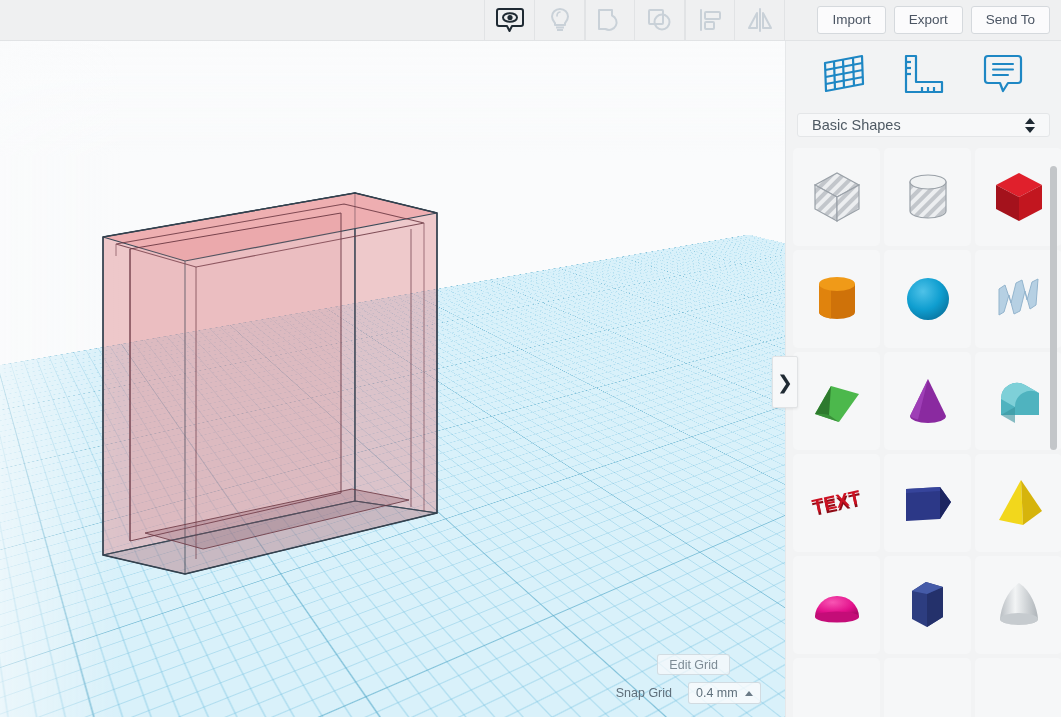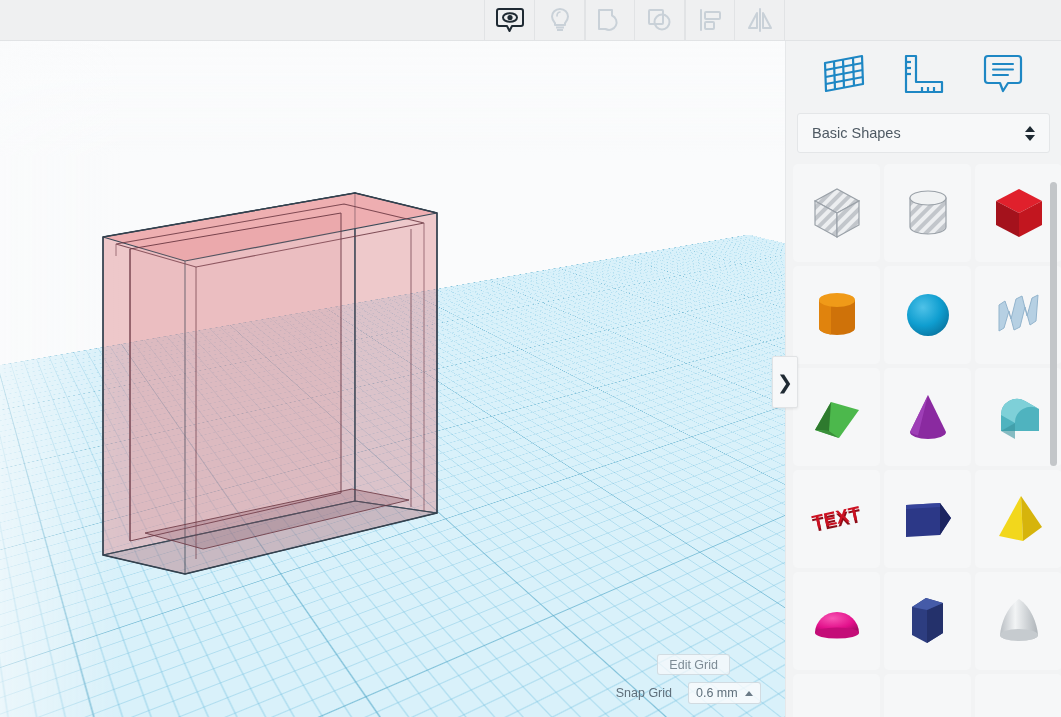--- a/index.html
+++ b/index.html
@@ -105,21 +105,21 @@
     background:#f2f3f4; border-left:1px solid #e6e8ea;
     display:flex; flex-direction:column;
   }
   .panel-icons{
     height:66px; display:flex; align-items:center; justify-content:space-around;
     padding:0 18px;
   }
   .panel-icon{ cursor:pointer; display:flex; align-items:center; justify-content:center;
     width:60px; height:52px; }
   .shapes-select{
-    margin:6px 11px 0 11px; height:40px;
+    margin:6px 11px 0 11px; height:24px;
     background:#f7f8f9; border:1px solid #e4e6e8; border-radius:3px;
     display:flex; align-items:center; justify-content:space-between;
     padding:8px 14px; cursor:pointer;
   }
   .shapes-select-label{ font-size:14.5px; color:#4e5963; }
   .spin{ display:flex; flex-direction:column; gap:3px; }
   .spin i{ width:0;height:0;border-left:5px solid transparent;border-right:5px solid transparent; }
   .spin i.up{ border-bottom:6px solid #1f2a33; }
   .spin i.dn{ border-top:6px solid #1f2a33; }
 
@@ -197,20 +197,25 @@
 
       <div class="tool-btn">
         <svg width="30" height="26" viewBox="0 0 30 26">
           <line x1="15" y1="2" x2="15" y2="24" stroke="#c9d1d8" stroke-width="2" stroke-linecap="round"></line>
           <path d="M12 21 L12 6 L4 21 Z" fill="none" stroke="#c9d1d8" stroke-width="2" stroke-linejoin="round"></path>
           <path d="M18 21 L18 6 L26 21 Z" fill="none" stroke="#c9d1d8" stroke-width="2" stroke-linejoin="round"></path>
         </svg>
       </div>
     </div>
 
+    <div class="topbar-right">
+      <button class="tb-button">Import</button>
+      <button class="tb-button">Export</button>
+      <button class="tb-button">Send To</button>
+    </div>
   </div>
 
   <div class="viewport">
     <div class="grid-plane"></div>
     <div class="grid-fade"></div>
     <div class="grid-fade-l"></div>
 
     <svg class="object-svg" viewBox="0 0 785 676">
       <g>
 
@@ -239,21 +244,21 @@
 
         <polygon points="103,196 355,152 437,172 437,472 185,533 103,514" fill="none" stroke="#33414e" stroke-width="1.4" stroke-linejoin="round"></polygon>
       </g>
     </svg>
 
     <button class="edit-grid-btn">Edit Grid</button>
 
     <div class="snap-row">
       <span class="snap-label">Snap Grid</span>
       <div class="snap-select">
-        <span>0.6 mm</span>
+        <span>0.4 mm</span>
         <span class="caret-up"></span>
       </div>
     </div>
   </div>
 
   <div class="panel-handle">❯</div>
 
   <div class="right-panel">
 
     <div class="panel-icons">

